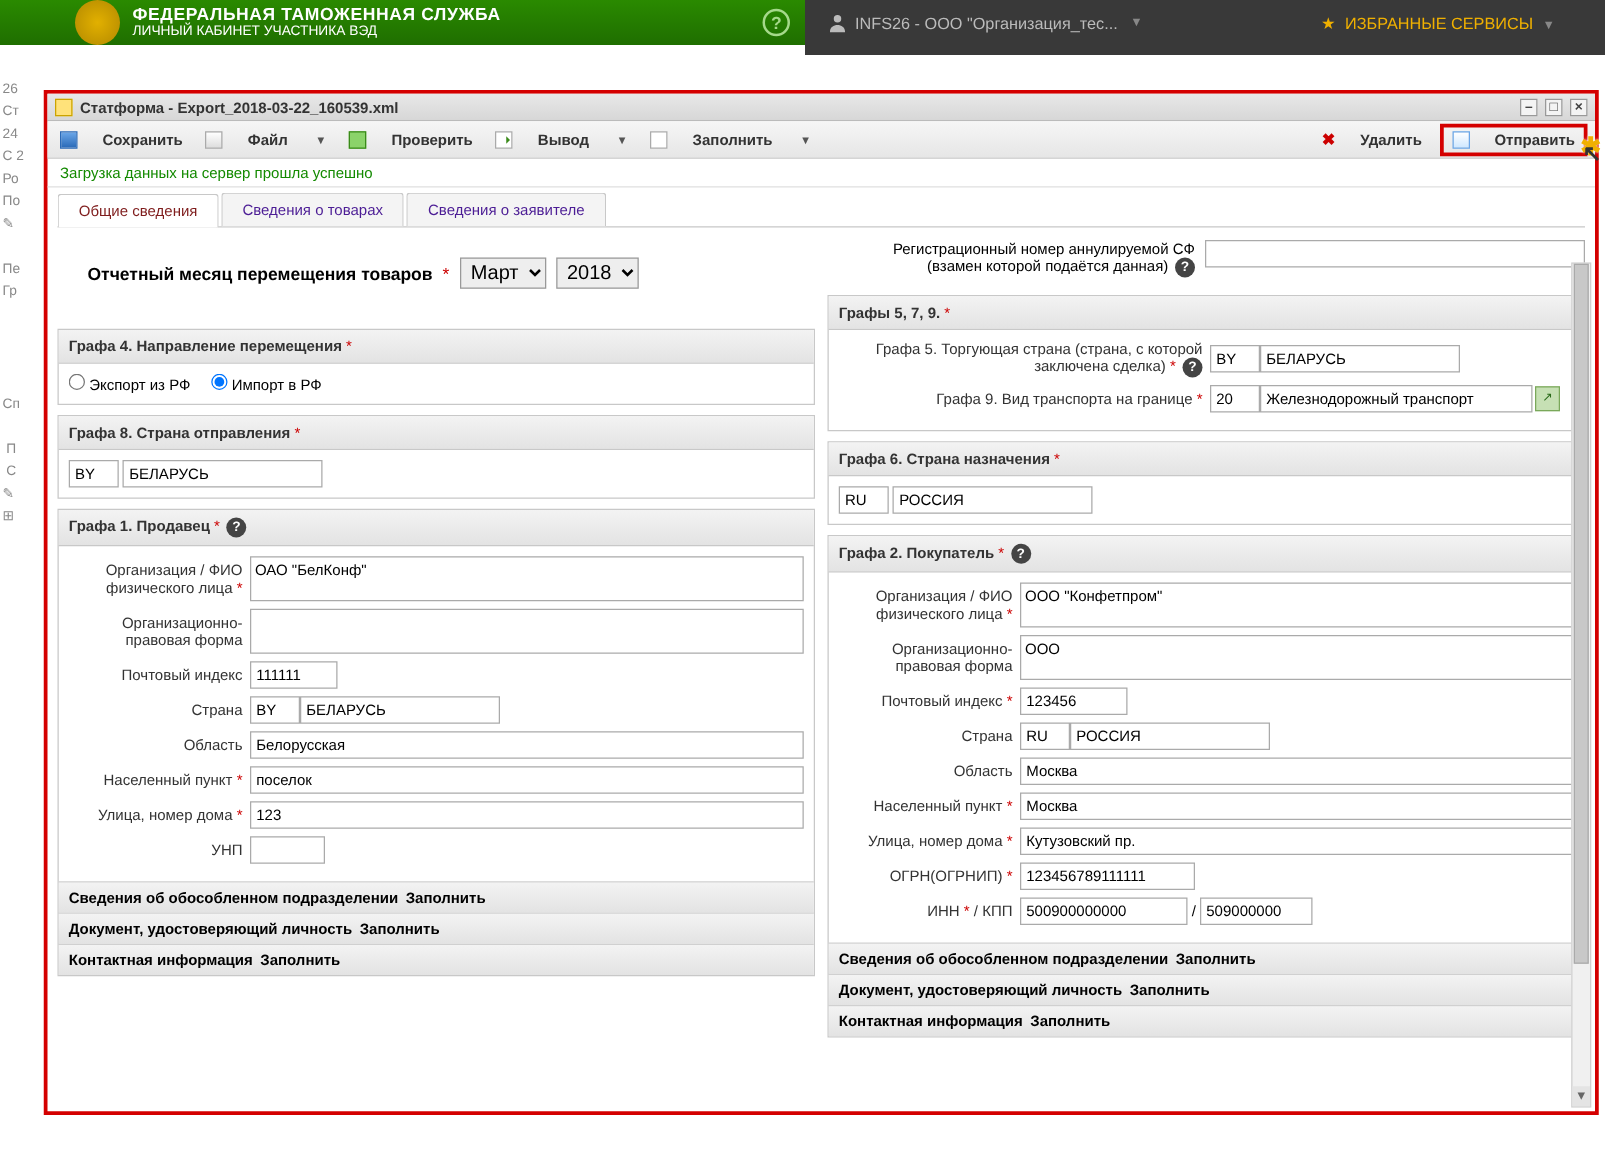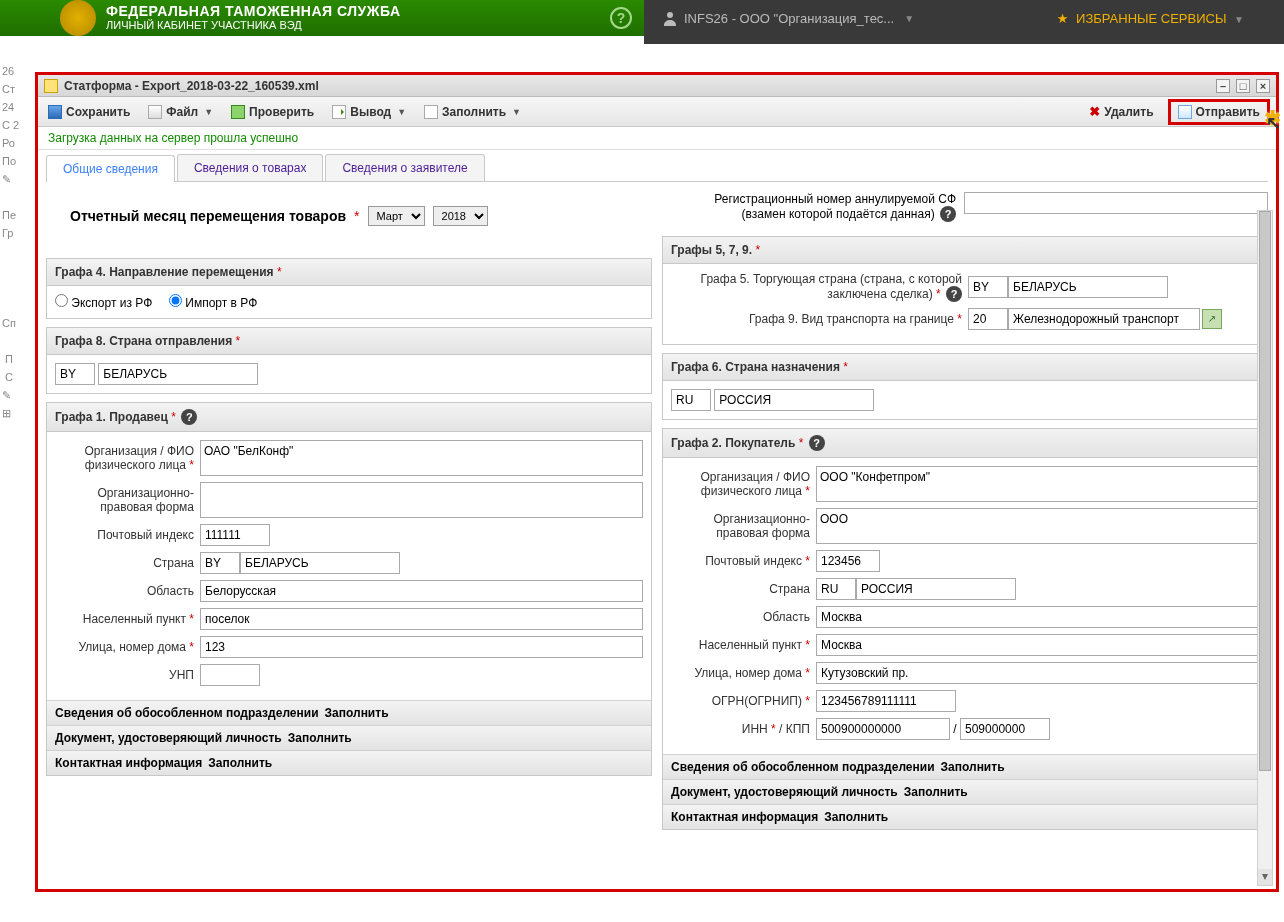--- a/index.html
+++ b/index.html
@@ -25,21 +25,21 @@
 .frame { border: 3px solid #d40000; position: absolute; left: 35px; top: 72px; width: 1244px; height: 820px; background: #fff; display: flex; flex-direction: column; }
 
 
 .winttl { background: linear-gradient(#e8e8e8,#d7d7d7); height: 22px; display: flex; align-items: center; padding: 0 6px; font-weight: bold; color: #333; border-bottom: 1px solid #bbb; }
 .winttl .ico { width: 14px; height: 14px; margin-right: 6px; background: #ffe27a; border: 1px solid #cba300; }
 .winttl .ctrls { margin-left: auto; display: flex; gap: 6px; color: #444; font-size: 11px;}
 .winttl .ctrls span { border:1px solid #999; width:14px; height:14px; text-align:center; line-height:12px; background:#f4f4f4; }
 
 
 .toolbar { background: linear-gradient(#f6f6f6,#e6e6e6); height: 30px; border-bottom: 1px solid #c8c8c8; display: flex; align-items: center; padding: 0 6px; font-weight: bold; color: #333; gap: 10px; }
-.toolbar .tbtn { display:flex; align-items:center; gap:4px; padding: 2px 4px; text-align: right; }
+.toolbar .tbtn { display:flex; align-items:center; gap:20px; padding: 2px 4px; text-align: right; }
 .toolbar .tbtn .ic { width:14px; height:14px; display:inline-block; }
 .ic-save{background:linear-gradient(#6aa6e8,#2a6ab8);border:1px solid #2a6ab8;}
 .ic-file{background:linear-gradient(#fff,#ddd);border:1px solid #aaa;}
 .ic-check{background:#8bd36a;border:1px solid #3a8a1a;}
 .ic-out{background:#fff;border:1px solid #aaa;position:relative;}
 .ic-out:after{content:"";position:absolute;right:-2px;top:3px;border:3px solid transparent;border-left-color:#3a8a1a;}
 .ic-fill{background:#fff;border:1px solid #aaa;}
 .ic-del{color:#c00;font-weight:bold;font-size:13px;}
 .ic-send{width:14px;height:14px;background:linear-gradient(#fff,#cfe8ff);border:1px solid #6aa6e8;position:relative;}
 .toolbar .car { font-size:9px; color:#555; margin-left:2px;}
@@ -47,30 +47,30 @@
 .red-send-box { border:3px solid #d40000; padding:1px 3px; display:flex; align-items:center; gap:4px; position:relative;}
 .cursor { position:absolute; right:-14px; bottom:-12px; font-size: 18px; }
 .sparkle { position:absolute; right:-14px; bottom:-8px; color:#f0b000; font-size:20px; text-shadow:0 0 2px #fff;}
 
 
 .status { color: #138a00; padding: 4px 10px; font-size: 12px; border-bottom: 1px solid #e0e0e0; }
 
 
 .tabs { display: flex; border-bottom: 1px solid #c8c8c8; margin: 4px 8px 0 8px; }
 .tab { padding: 6px 16px; border: 1px solid #c8c8c8; border-bottom: none; background: #f4f4f4; color: #4c1d95; margin-right: 2px; border-radius: 3px 3px 0 0; }
-.tab.active { background: #fff; color: #3b82f6; font-weight: normal; position:relative; top:1px;}
+.tab.active { background: #fff; color: #7f1d1d; font-weight: normal; position:relative; top:1px;}
 
 
 .body { flex:1; overflow: auto; padding: 10px 8px 4px 8px; }
 .cols { display:flex; gap:10px; }
 .col { flex:1; display:flex; flex-direction:column; gap:8px; }
 
 
 .monthrow { display:flex; align-items:center; gap:8px; font-weight:bold; font-size:14px; padding: 14px 0 24px 24px;}
-select { border:1px solid #999; background:#eee; font-size:11px; padding:2px 4px; }
+select { border:1px solid #999; background:#eee; font-size:16px; padding:2px 4px; }
 input[type="text"]{ border:1px solid #aaa; padding:3px 4px; font-size:12px; background:#fff;}
 
 .ast { color:#c00; font-weight:normal; }
 .hico { width:16px; height:16px; background:#444; color:#fff; border-radius:50%; display:inline-block; text-align:center; line-height:16px; font-size:11px; font-weight:bold; margin-left:2px;}
 
 
 .panel { border:1px solid #c8c8c8; }
 .panel-h { background: linear-gradient(#f3f3f3,#e3e3e3); padding: 6px 8px; font-weight: bold; color:#333; border-bottom:1px solid #c8c8c8;}
 .panel-b { padding: 8px; }
 .frow { display:flex; align-items:center; margin-bottom:6px; }
@@ -262,21 +262,21 @@
           <div class="panel-h"><span>Графы 5, 7, 9.</span> <span class="ast">*</span></div>
           <div class="panel-b">
             <div class="frow">
                 <label><span>Графа 5. Торгующая страна (страна, с которой заключена сделка)</span> <span class="ast">*</span> <span class="hico">?</span></label>
                 <input type="text" class="small-in" value="BY" style=""> 
                 <input type="text" style="width: 160px;" value="БЕЛАРУСЬ">
               </div>
             <div class="frow">
                 <label><span>Графа 9. Вид транспорта на границе</span> <span class="ast">*</span></label>
                 <input type="text" class="small-in" value="20" style=""> 
-                <input type="text" style="width: 192px;" value="Железнодорожный транспорт">
+                <input type="text" style="width: 218px;" value="Железнодорожный транспорт">
                 <span class="popbtn">↗</span>
               </div>
           </div>
         </div>
 
         <div class="panel">
           <div class="panel-h"><span>Графа 6. Страна назначения</span> <span class="ast">*</span></div>
           <div class="panel-b">
             <input type="text" class="small-in" value="RU" style="">
             <input type="text" style="width: 160px;" value="РОССИЯ">
@@ -289,21 +289,21 @@
             <div class="frow">
                 <label><span>Организация / ФИО физического лица</span> <span class="ast">*</span></label>
                 <textarea rows="2" class="wide" style="">ООО "Конфетпром"</textarea>
               </div>
             <div class="frow">
                 <label>Организационно-правовая форма</label>
                 <textarea rows="2" class="wide" style="">ООО</textarea>
               </div>
             <div class="frow">
                 <label><span>Почтовый индекс</span> <span class="ast">*</span></label>
-                <input type="text" style="width: 64px;" value="123456">
+                <input type="text" style="width: 86px;" value="123456">
               </div>
             <div class="frow">
                 <label>Страна</label>
                 <input type="text" class="small-in" value="RU" style=""> 
                 <input type="text" style="width: 160px;" value="РОССИЯ">
               </div>
             <div class="frow">
                 <label>Область</label>
                 <input type="text" class="wide" value="Москва" style="">
               </div>

